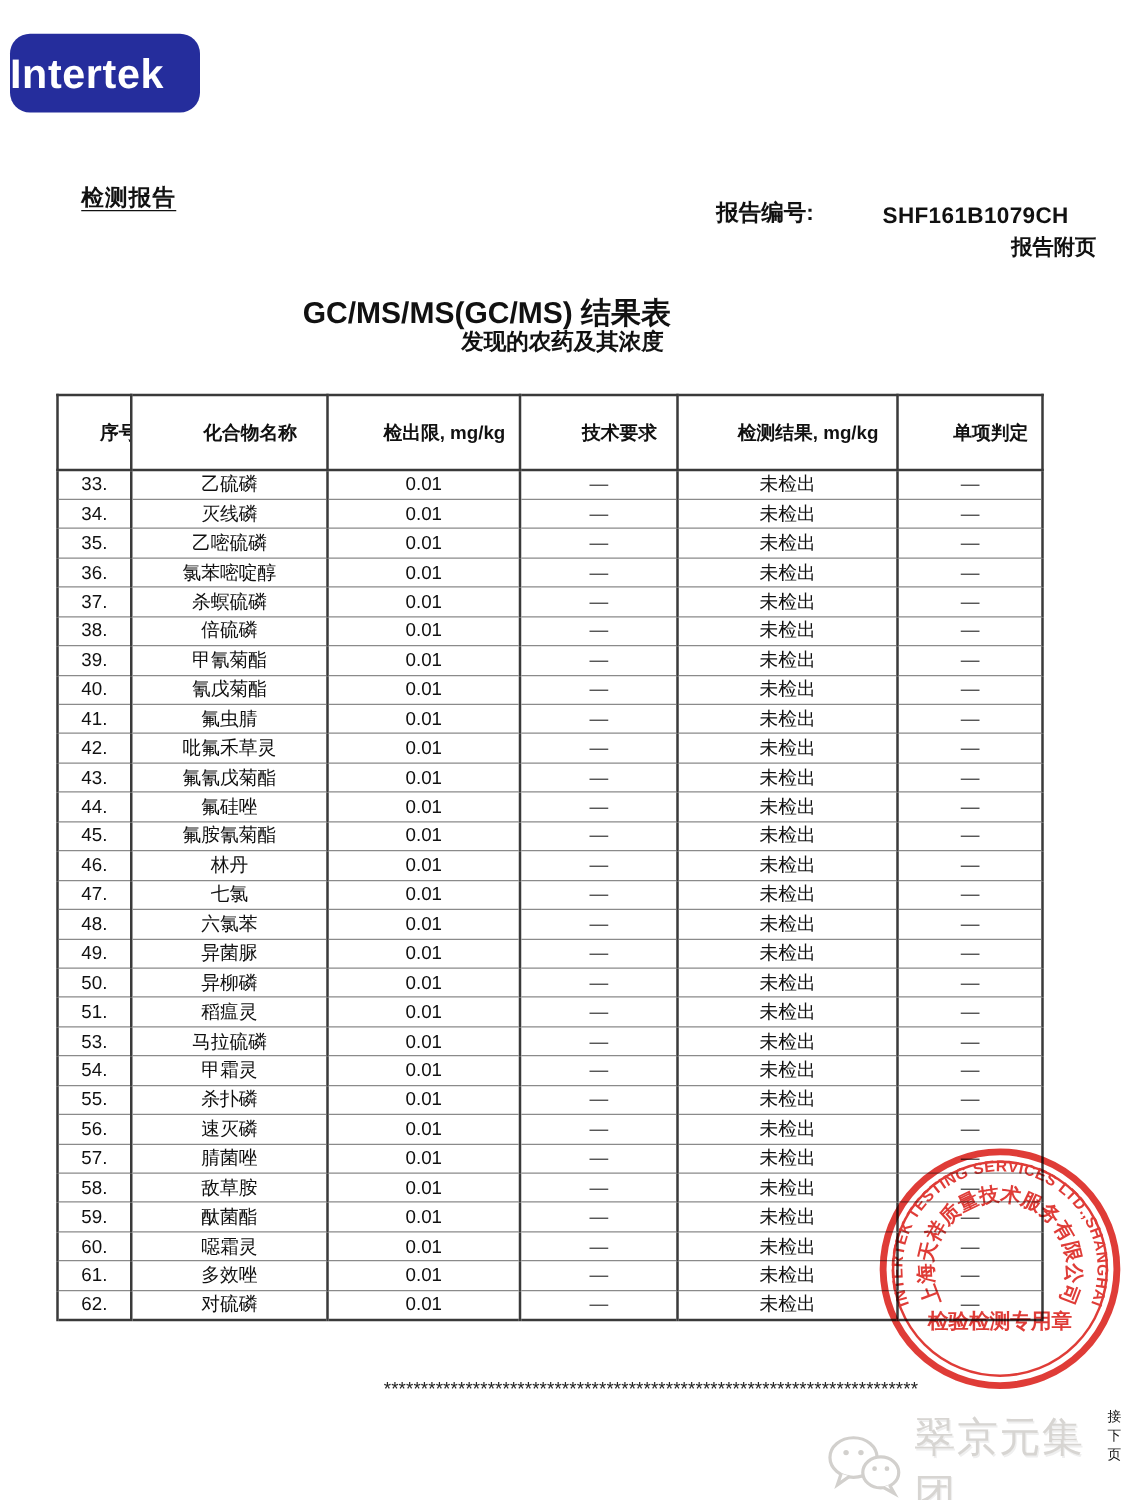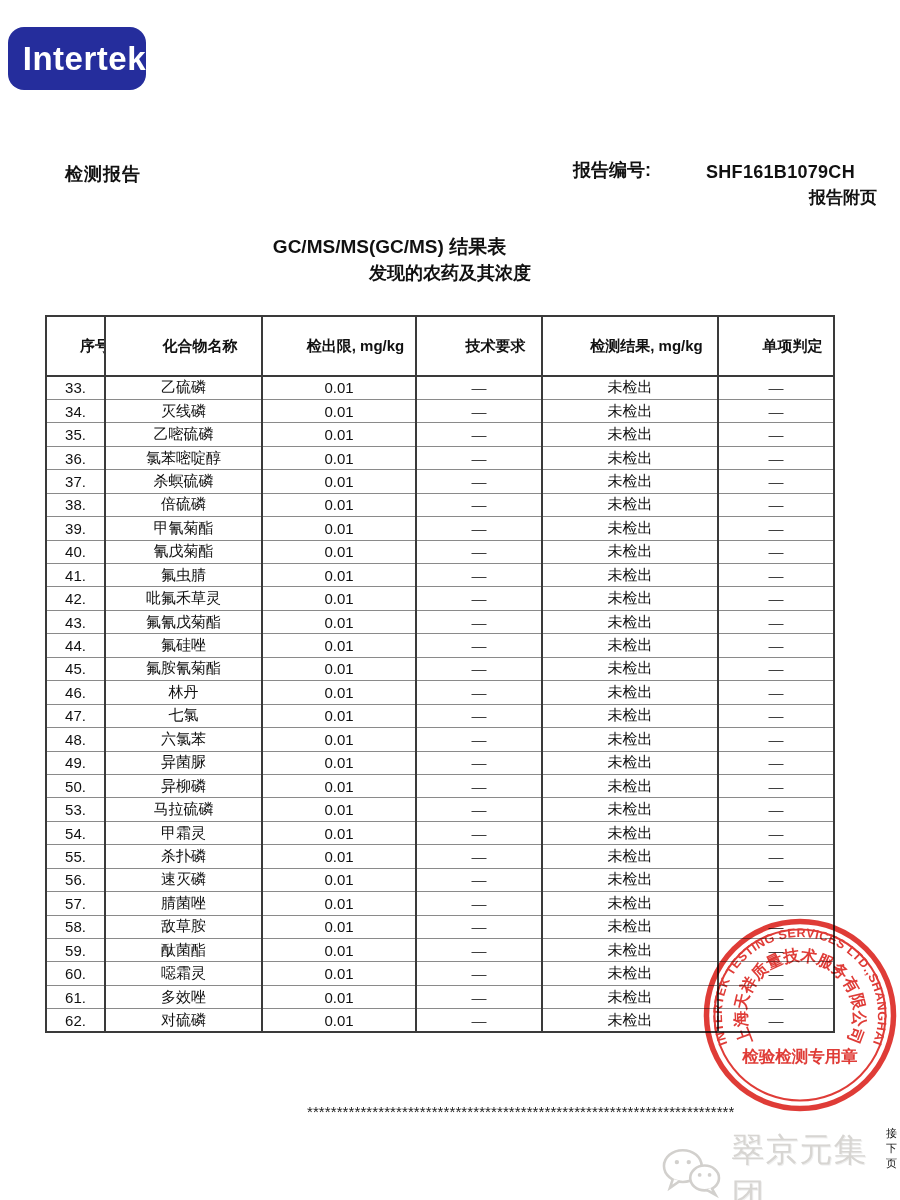--- a/index.html
+++ b/index.html
@@ -9,55 +9,56 @@
     font-family: "Liberation Sans", sans-serif;
     color: #111;
     position: relative;
     overflow: hidden;
   }
   .page { position: absolute; inset: 0; background: #fff; }
 
   
   .logo {
     position: absolute; left: 8px; top: 27px;
-    width: 138px; height: 63px;
+    width: 152px; height: 63px;
     background: #252d9c;
     border-radius: 16px;
-    display: flex; align-items: center; justify-content: flex-end;
+    display: flex; align-items: center; justify-content: flex-start;
   }
   .logo span {
     color: #fff; font-size: 33px; font-weight: bold;
     letter-spacing: 0.5px;
   }
 
   
   .report-title {
-    position: absolute; left: 65px; top: 162px;
+    position: absolute; left: 65px; top: 146px;
     font-size: 18px; font-weight: bold;
+    text-decoration: underline;
     text-underline-offset: 4px;
     letter-spacing: 1px;
   }
   .report-no-label {
     position: absolute; left: 573px; top: 158px;
     font-size: 18px; font-weight: bold;
   }
   .report-no {
     position: absolute; left: 706px; top: 162px;
     font-size: 18px; font-weight: bold;
     letter-spacing: 0.3px;
   }
   .report-attachment {
     position: absolute; right: 23px; top: 186px;
     font-size: 17px; font-weight: bold;
   }
 
   
   .table-title {
     position: absolute; left: 0; top: 234px; width: 779px;
-    text-align: center; font-size: 19px; font-weight: bold;
+    text-align: center; font-size: 24px; font-weight: bold;
   }
   .table-subtitle {
     position: absolute; left: 0; top: 261px; width: 900px;
     text-align: center; font-size: 18px; font-weight: bold;
   }
 
   
   table.results {
     position: absolute; left: 45px; top: 315px;
     width: 788px;
@@ -305,20 +306,28 @@
     </tr>
         <tr>
       <td class="c-no">50.</td>
       <td class="c-name">异柳磷</td>
       <td class="c-limit">0.01</td>
       <td class="c-req">—</td>
       <td class="c-result">未检出</td>
       <td class="c-judge">—</td>
     </tr>
         <tr>
+      <td class="c-no">51.</td>
+      <td class="c-name">稻瘟灵</td>
+      <td class="c-limit">0.01</td>
+      <td class="c-req">—</td>
+      <td class="c-result">未检出</td>
+      <td class="c-judge">—</td>
+    </tr>
+        <tr>
       <td class="c-no">53.</td>
       <td class="c-name">马拉硫磷</td>
       <td class="c-limit">0.01</td>
       <td class="c-req">—</td>
       <td class="c-result">未检出</td>
       <td class="c-judge">—</td>
     </tr>
         <tr>
       <td class="c-no">54.</td>
       <td class="c-name">甲霜灵</td>

